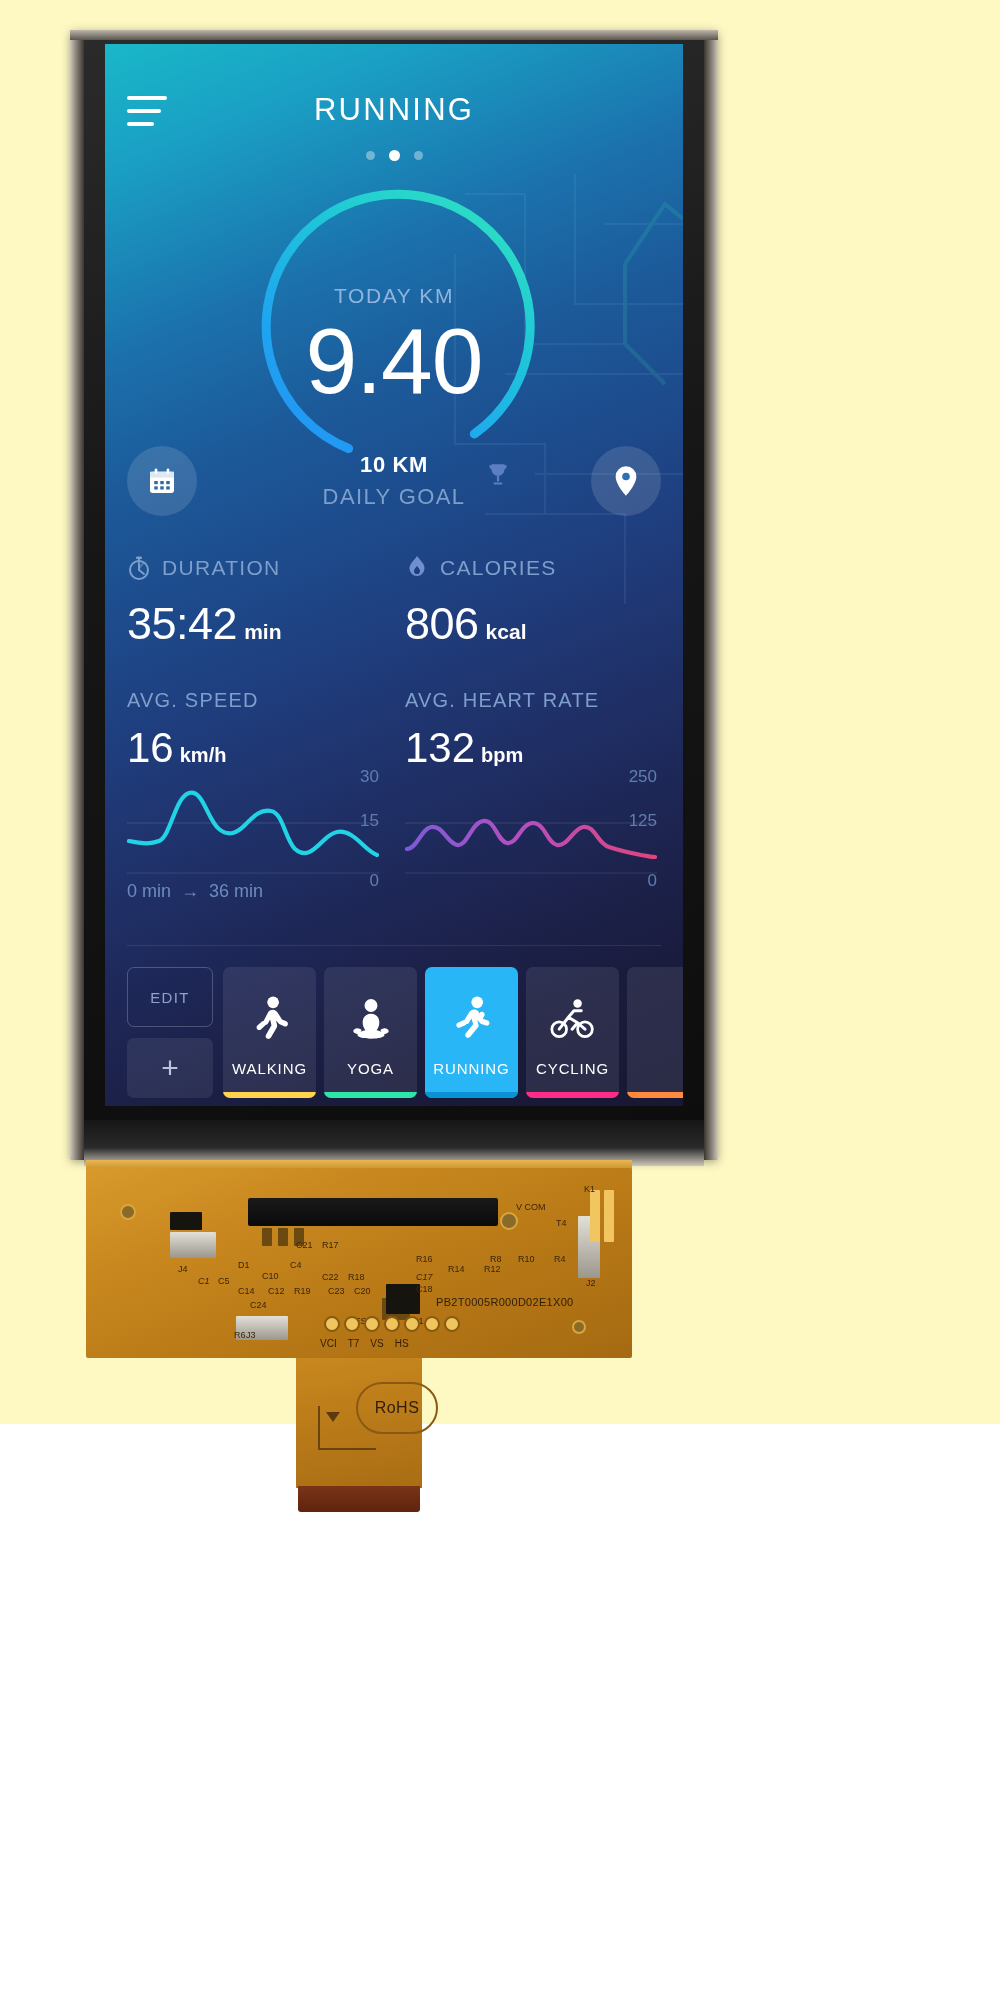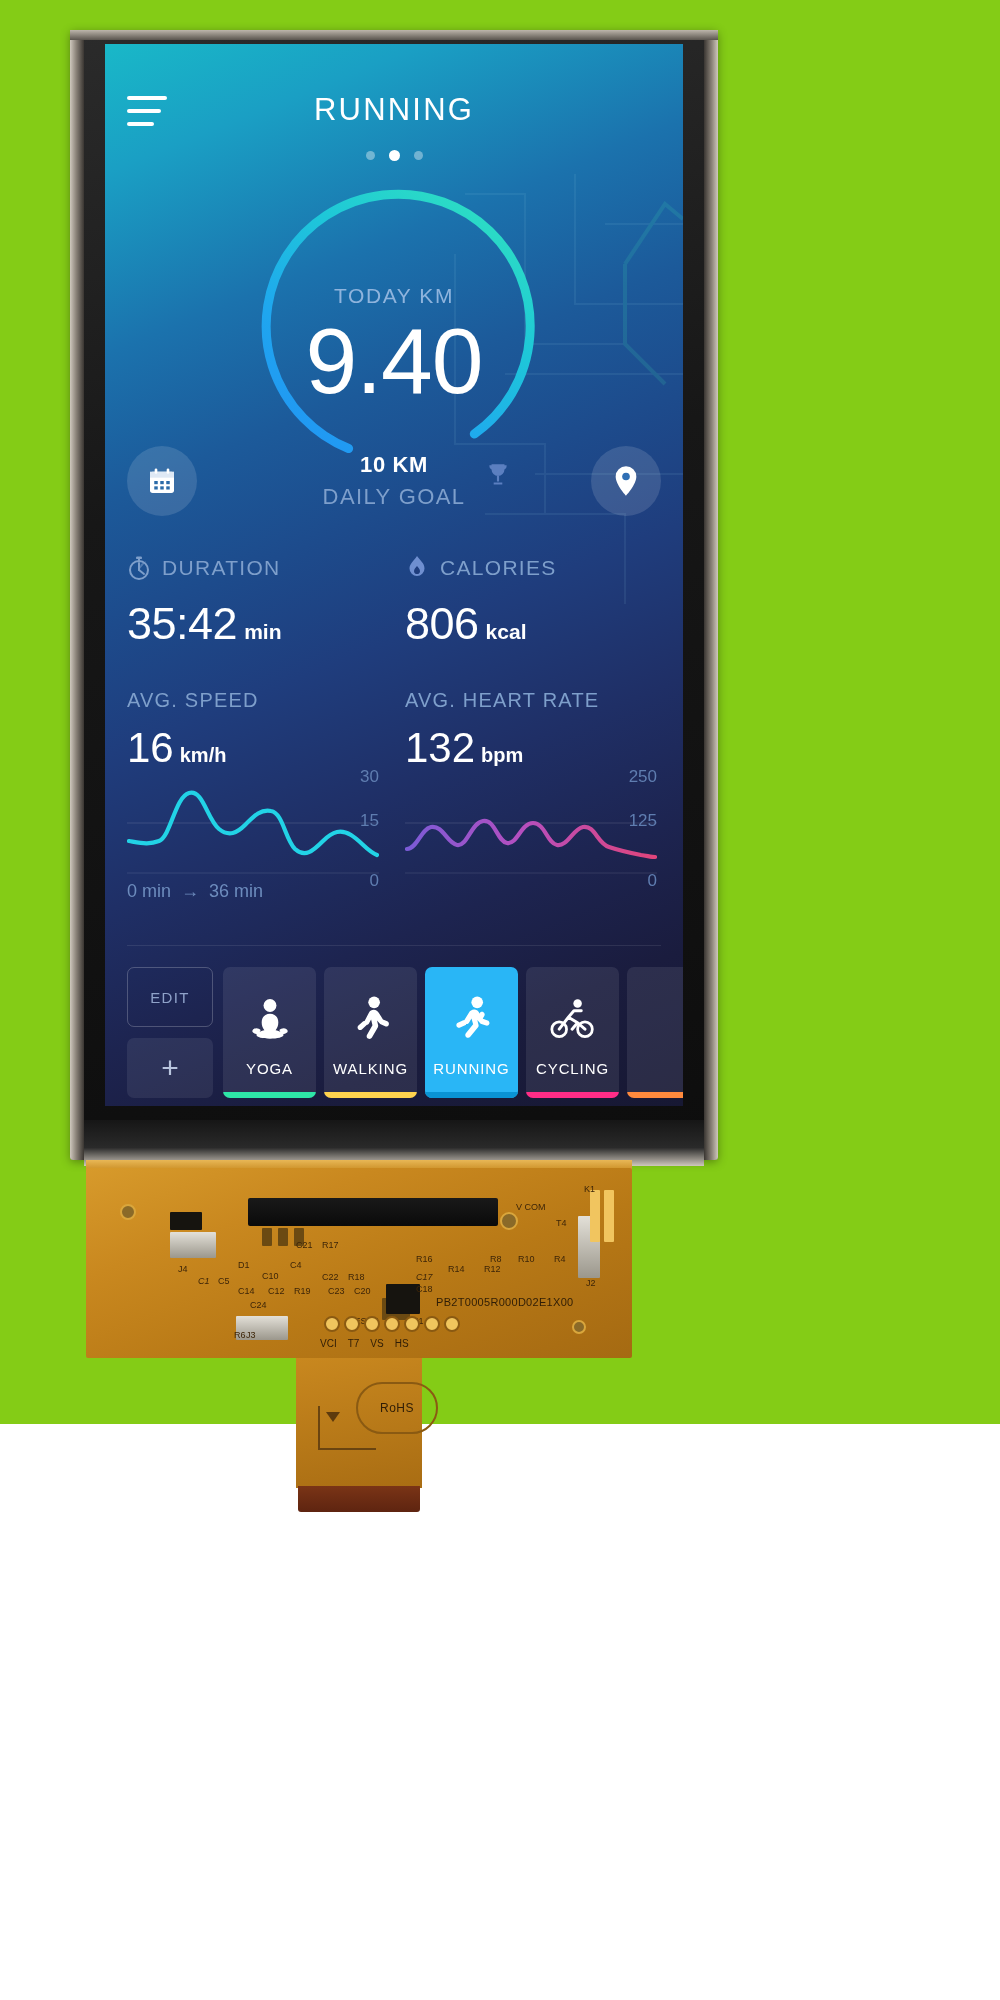--- a/index.html
+++ b/index.html
@@ -1,19 +1,19 @@
 <!DOCTYPE html>
 <html><head>
 <meta charset="utf-8">
 <style>
   * { margin:0; padding:0; box-sizing:border-box; }
   html,body { width:1000px; height:2000px; background:#ffffff; overflow:hidden; }
   body { font-family:"Liberation Sans", sans-serif; }
 
-  #root { position:relative; width:1000px; height:1424px; background:#84cc16; }
+  #root { position:relative; width:1000px; height:1424px; background:#fef9c3; }
 
   
   .module-bezel{
     position:absolute; left:70px; top:30px; width:648px; height:1130px;
     background:linear-gradient(170deg,#2b2b2b 0%, #171717 40%, #0d0d0d 100%);
     border-radius:4px;
     box-shadow:0 2px 10px rgba(0,0,0,.35);
   }
   .bezel-sheen{
     position:absolute; left:70px; top:30px; width:14px; height:1130px;
@@ -183,21 +183,21 @@
     position:absolute; left:86px; top:1160px; width:546px; height:12px;
     background:linear-gradient(180deg,#e8b756,#c6881d);
   }
   .pcb-overlay{ position:absolute; inset:0; }
   .silk{ position:absolute; color:#3d2508; font-size:9px; font-family:"Liberation Sans", sans-serif; white-space:nowrap; }
   .partnum{ position:absolute; left:350px; top:128px; color:#2f1d06; font-size:11px; letter-spacing:.3px; }
   .rohs{
     position:absolute; left:356px; top:1382px; width:82px; height:52px;
     border:2px solid #8a5a12; border-radius:26px;
     display:flex; align-items:center; justify-content:center;
-    color:#2f1d06; font-size:12px; letter-spacing:.5px;
+    color:#2f1d06; font-size:16px; letter-spacing:.5px;
   }
   .chip-black{
     position:absolute; left:248px; top:1198px; width:250px; height:28px;
     background:linear-gradient(180deg,#191919,#0a0a0a); border-radius:2px;
   }
   .chip-sm{ position:absolute; background:#16140f; border-radius:1px; }
   .pad-gold{ position:absolute; background:#f1c55f; border-radius:1px; }
   .cap{ position:absolute; background:#6b4a12; border-radius:1px; }
   .via{ position:absolute; border-radius:50%; background:#8a6a28; border:2px solid #d9a63c; }
   .conn{ position:absolute; background:linear-gradient(180deg,#e3e0d8,#9b978c); border-radius:1px; }
@@ -408,36 +408,36 @@
         </div>
         <div class="add-btn">
           <span class="plus">+</span>
         </div>
       </div>
 
       <div class="tabs">
 
         <div class="tab">
           <svg class="glyph" viewBox="0 0 44 50">
+            <circle cx="25" cy="8" r="5.6" fill="#ffffff"></circle>
+            <path fill="#ffffff" d="M24.6 15.2c-2 0-3.6 1-4.5 2.7l-4.4 8.2c-.6 1.2-.2 2.7 1 3.3 1.2.6 2.7.2 3.3-1l2.1-4 1.3 5.6-5.2 9.2c-.8 1.3-.3 3 1 3.7 1.3.8 3 .3 3.7-1l5.6-9.8c.4-.7.5-1.5.3-2.2l-1-4.3 3 3.2 4.8 2.2c1.3.6 2.8 0 3.4-1.3.6-1.3 0-2.8-1.3-3.4l-4.2-1.9-3.9-6.1c-1-1.8-2.8-2.9-5-3.1z"></path>
+            <path fill="#ffffff" d="M14.5 26.2l-4.6 4.2c-1 .9-1.1 2.5-.2 3.5.9 1 2.5 1.1 3.5.2l4.9-4.5-1-3.9c-.9.1-1.8.3-2.6.5z"></path>
+          </svg>
+          <span class="tname">WALKING</span>
+          <span class="bar" style="background:#ffd34e"></span>
+        </div>
+
+        <div class="tab">
+          <svg class="glyph" viewBox="0 0 44 50">
             <circle cx="22" cy="11" r="6.2" fill="#ffffff"></circle>
             <path fill="#ffffff" d="M22 19c-5 0-8 3.4-8 8.5 0 3 1 5.5 2.6 7.4-3.4.6-7.6 2.2-7.6 4.6 0 2.1 5.8 3.5 13 3.5s13-1.4 13-3.5c0-2.4-4.2-4-7.6-4.6 1.6-1.9 2.6-4.4 2.6-7.4C30 22.4 27 19 22 19z"></path>
             <path fill="#ffffff" d="M9 33c-2.4 0-4 1.4-4 2.8 0 1.6 2.6 2.6 6 3.2l2-4.4C11.8 33.8 10.5 33 9 33zM35 33c2.4 0 4 1.4 4 2.8 0 1.6-2.6 2.6-6 3.2l-2-4.4c1.2-.8 2.5-1.6 4-1.6z"></path>
           </svg>
           <span class="tname">YOGA</span>
           <span class="bar" style="background:#2ee6a8"></span>
-        </div>
-
-        <div class="tab">
-          <svg class="glyph" viewBox="0 0 44 50">
-            <circle cx="25" cy="8" r="5.6" fill="#ffffff"></circle>
-            <path fill="#ffffff" d="M24.6 15.2c-2 0-3.6 1-4.5 2.7l-4.4 8.2c-.6 1.2-.2 2.7 1 3.3 1.2.6 2.7.2 3.3-1l2.1-4 1.3 5.6-5.2 9.2c-.8 1.3-.3 3 1 3.7 1.3.8 3 .3 3.7-1l5.6-9.8c.4-.7.5-1.5.3-2.2l-1-4.3 3 3.2 4.8 2.2c1.3.6 2.8 0 3.4-1.3.6-1.3 0-2.8-1.3-3.4l-4.2-1.9-3.9-6.1c-1-1.8-2.8-2.9-5-3.1z"></path>
-            <path fill="#ffffff" d="M14.5 26.2l-4.6 4.2c-1 .9-1.1 2.5-.2 3.5.9 1 2.5 1.1 3.5.2l4.9-4.5-1-3.9c-.9.1-1.8.3-2.6.5z"></path>
-          </svg>
-          <span class="tname">WALKING</span>
-          <span class="bar" style="background:#ffd34e"></span>
         </div>
 
         <div class="tab active">
           <svg class="glyph" viewBox="0 0 44 50">
             <circle cx="27" cy="8" r="5.6" fill="#ffffff"></circle>
             <path fill="#ffffff" d="M24 15c-2.2.2-3.9 1.2-5 3l-4.3 7c-.7 1.2-.3 2.8.9 3.5 1.2.7 2.8.3 3.5-.9l2.4-4 1.6 5.5-7 8.6c-.9 1.2-.8 2.9.4 3.8 1.2.9 2.9.8 3.8-.4l7.5-9.2c.5-.6.7-1.4.5-2.2l-1.2-4.7 3.2 3.6 5.2 1.7c1.3.4 2.8-.3 3.2-1.7.4-1.4-.3-2.8-1.7-3.2l-4.5-1.5-3.9-6.3c-1.1-1.9-2.9-2.8-4.6-2.6z"></path>
             <path fill="#ffffff" d="M33 17.5c-1.2-.8-2.8-.4-3.5.8l-1.1 1.8 3.1 5 2.3-3.9c.8-1.2.4-2.8-.8-3.7z"></path>
             <path fill="#ffffff" d="M13.6 25.2l-5.2 2.4c-1.3.6-1.8 2.1-1.2 3.4.6 1.3 2.1 1.8 3.4 1.2l5.8-2.7-1.1-4.3c-.6 0-1.2 0-1.7 0z"></path>
           </svg>
           <span class="tname">RUNNING</span>

